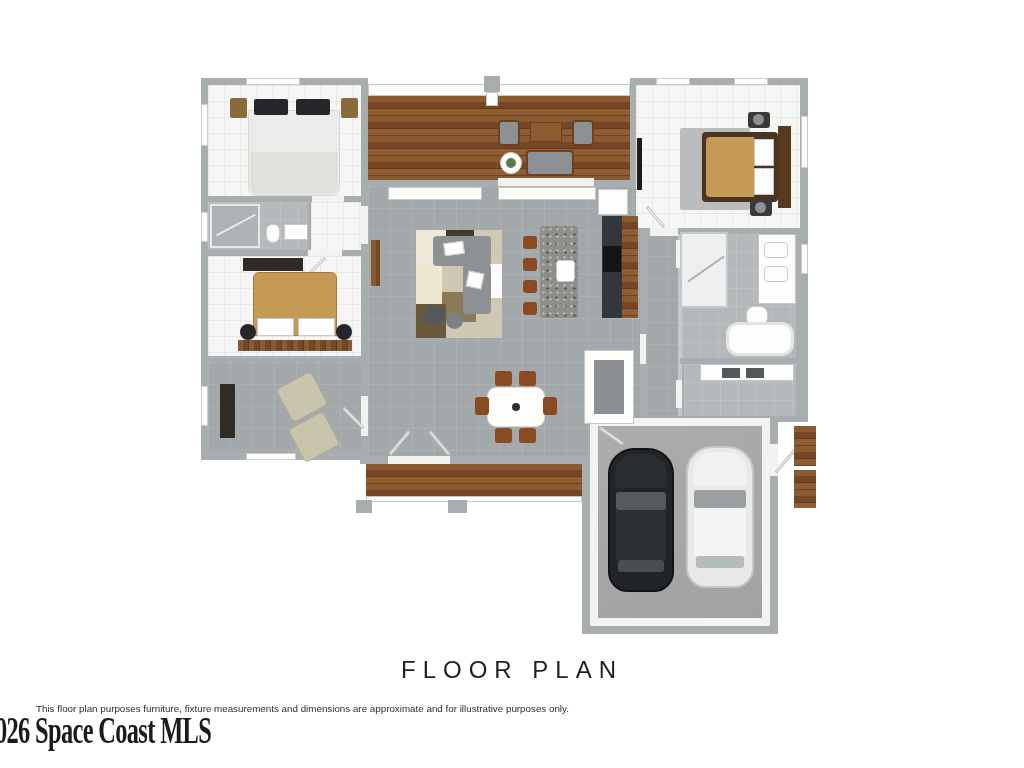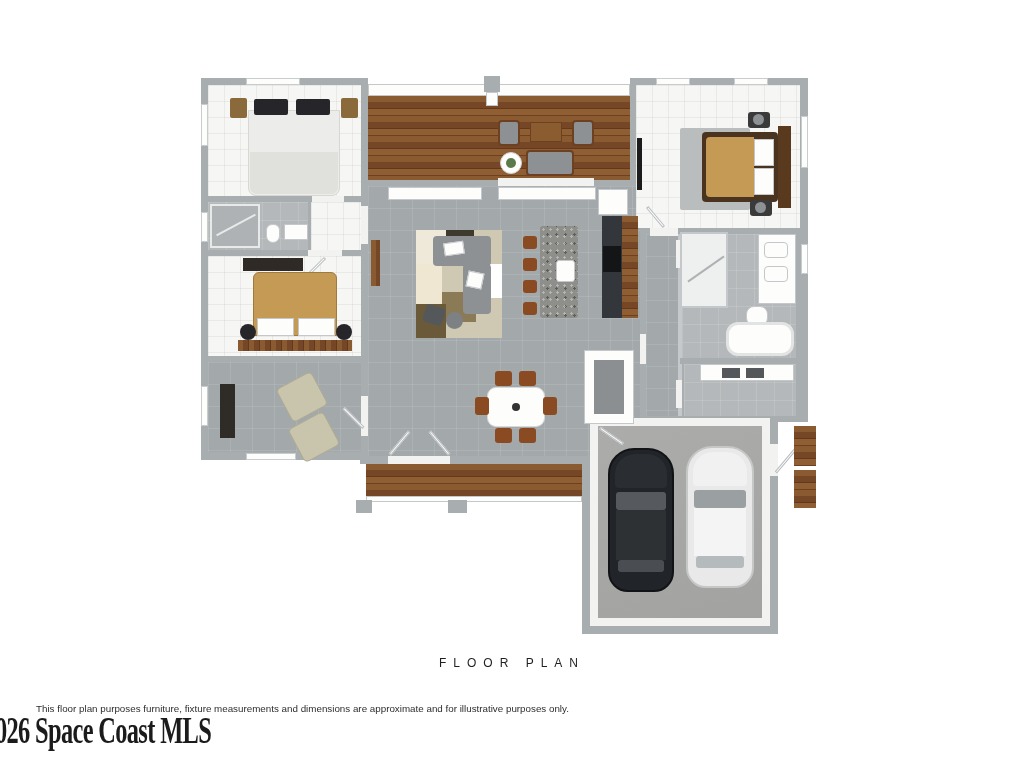--- a/index.html
+++ b/index.html
@@ -41,21 +41,21 @@
     background-image:radial-gradient(rgba(255,255,255,.35) 1px,transparent 1.4px),
                      radial-gradient(rgba(0,0,0,.35) 1px,transparent 1.4px);
     background-size:7px 7px,9px 9px;background-position:0 0,3px 4px;border-radius:3px;}
   .rug-gray{background:#b9bdbe;border-radius:2px;}
   
   .car{border-radius:26px 26px 20px 20px;}
   .car-black{background:var(--car-black,#212428);border:2px solid #111317;box-sizing:border-box;}
   .car-white{background:var(--car-white,#e8e9e8);border:2px solid #c6c8c7;box-sizing:border-box;}
   
   .plan-title{position:absolute;left:0;top:656;width:1024px;top:656px;text-align:center;
-    font-size:12px;letter-spacing:7px;color:#1f1f1f;}
+    font-size:24px;letter-spacing:7px;color:#1f1f1f;}
   .disclaimer{position:absolute;left:36px;top:702px;font-size:9.8px;line-height:13.5px;color:#2e2e2e;}
   .watermark{position:absolute;left:-5px;top:709px;font-family:"Liberation Serif",serif;
     font-size:37px;font-weight:700;color:#121212;transform:scaleX(.66);transform-origin:left top;
     letter-spacing:-1px;white-space:nowrap;opacity:.96;}
 </style>
 </head>
 <body>
 
 <div class="canvas">
   <div class="abs" style="left:0;top:0;width:1024px;height:768px;">

